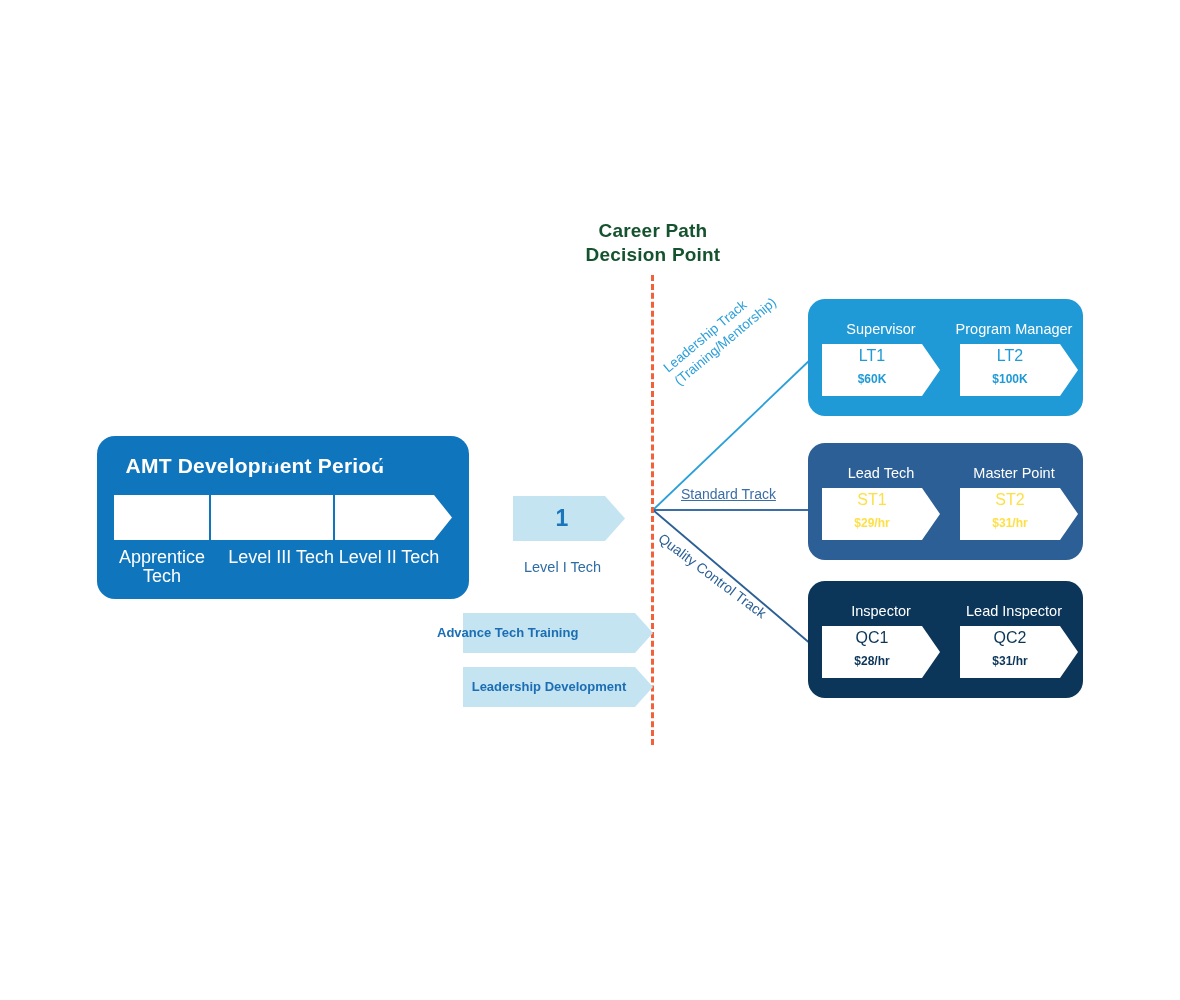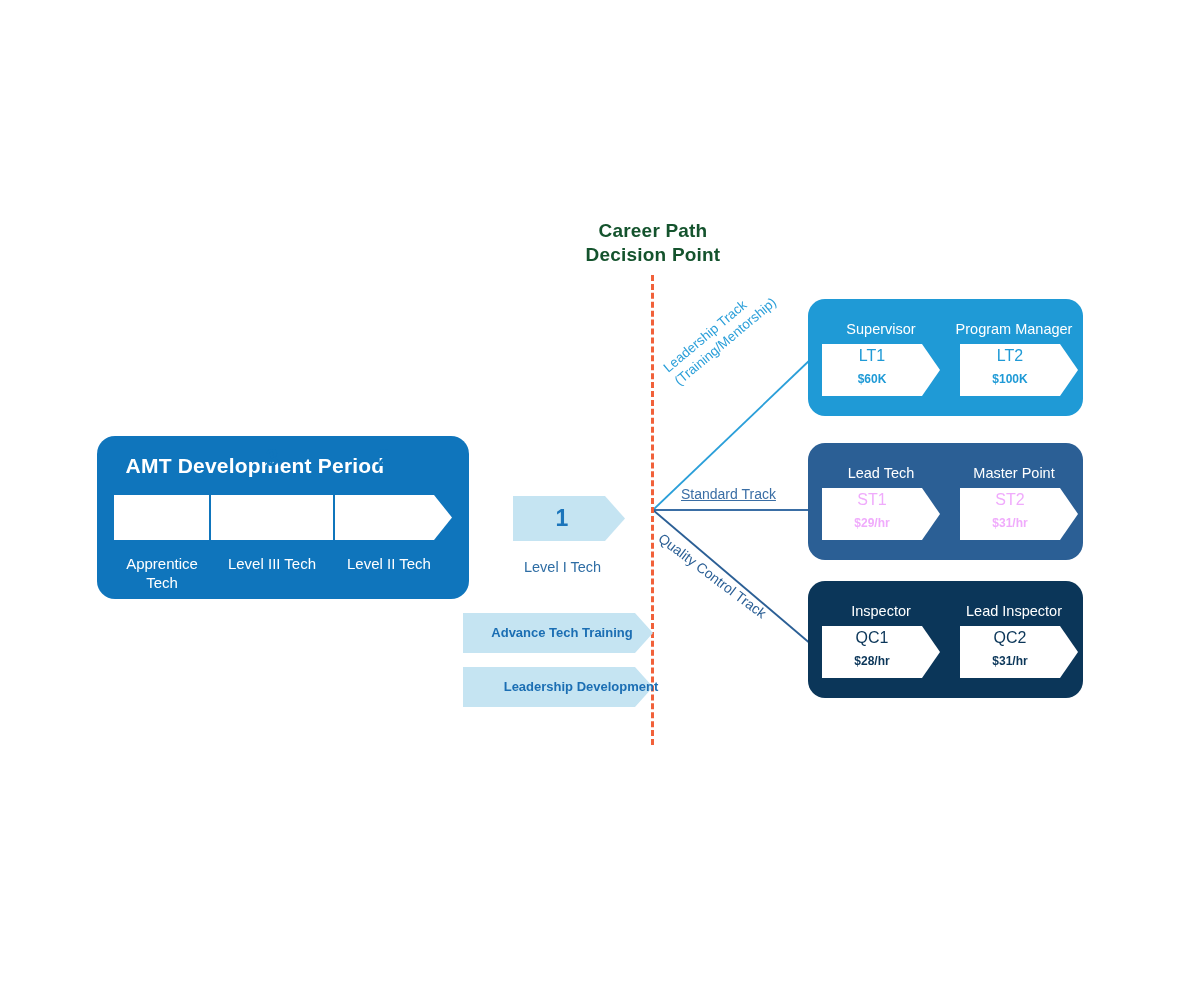--- a/index.html
+++ b/index.html
@@ -76,23 +76,22 @@
     text-align: center;
     color: #0f75bc;
     font-size: 23px;
     font-weight: bold;
   }
   .amt-sub {
     position: absolute;
     top: 112px;
     text-align: center;
     color: #ffffff;
-    font-size: 15px;
+    font-size: 18px;
     line-height: 19px;
-    margin-top: 6px;
   }
 
   
   #level1-arrow {
     left: 513px;
     top: 496px;
     width: 112px;
     height: 45px;
   }
   #level1-num {
@@ -189,21 +188,21 @@
   }
   .role-pay {
     position: absolute;
     top: 68px;
     text-align: center;
     font-size: 12px;
     font-weight: bold;
     line-height: 24px;
   }
   .c-lead { color: #1f9ad6; text-align: center; }
-  .c-std  { color: #f0abfc; }
+  .c-std  { color: #fde047; }
   .c-qc   { color: #0b3659; }
 </style>
 </head>
 <body>
 
 <div id="canvas">
 
   <svg class="abs" style="left:0;top:0;width:1180px;height:1000px;pointer-events:none;" viewBox="0 0 1180 1000">
     <line x1="653" y1="510" x2="812" y2="358" stroke="#2b9fd9" stroke-width="1.8"></line>
     <line x1="653" y1="510" x2="812" y2="510" stroke="#3a6ea5" stroke-width="1.8"></line>
@@ -227,39 +226,39 @@
     </svg>
 
     <div class="amt-seg-label" style="left:17px;width:96px;"></div>
     <div class="amt-seg-label" style="left:113px;width:124px;">3</div>
     <div class="amt-seg-label" style="left:237px;width:100px;">2</div>
 
     <div class="amt-sub" style="left:12px;width:106px;">
       <div>Apprentice</div>
       <div>Tech</div>
     </div>
-    <div class="amt-sub" style="left:113px;width:124px;">Level III Tech</div>
+    <div class="amt-sub" style="left:113px;width:124px;text-align:right;">Level III Tech</div>
     <div class="amt-sub" style="left:237px;width:110px;">Level II Tech</div>
   </div>
 
   <svg class="abs" id="level1-arrow" viewBox="0 0 112 45" preserveAspectRatio="none">
     <path d="M0,0 H92 L112,22.5 L92,45 H0 Z" fill="#c5e4f2"></path>
   </svg>
   <div class="abs" id="level1-num">1</div>
   <div class="abs" id="level1-label">Level I Tech</div>
 
   <svg class="abs" style="left:463px;top:613px;width:190px;height:40px;" viewBox="0 0 190 40" preserveAspectRatio="none">
     <path d="M0,0 H172 L190,20 L172,40 H0 Z" fill="#c5e4f2"></path>
   </svg>
-  <div class="abs train-banner-text" style="left:476px;top:613px;width:172px;text-align:center;">Advance Tech Training</div>
+  <div class="abs train-banner-text" style="left:437px;top:613px;width:172px;">Advance Tech Training</div>
 
   <svg class="abs" style="left:463px;top:667px;width:190px;height:40px;" viewBox="0 0 190 40" preserveAspectRatio="none">
     <path d="M0,0 H172 L190,20 L172,40 H0 Z" fill="#c5e4f2"></path>
   </svg>
-  <div class="abs train-banner-text" style="left:463px;top:667px;width:172px;text-align:center;padding-left:32px;">Leadership Development</div>
+  <div class="abs train-banner-text" style="left:463px;top:667px;width:172px;text-align:center;">Leadership Development</div>
 
   <div class="abs" id="label-leadership">
     <div>Leadership Track</div>
     <div>(Training/Mentorship)</div>
   </div>
   <div class="abs" id="label-standard">Standard Track</div>
   <div class="abs" id="label-qc">Quality Control Track</div>
 
   <div class="track-panel" id="panel-leadership">
     <div class="role-title" style="left:14px;width:118px;">Supervisor</div>

